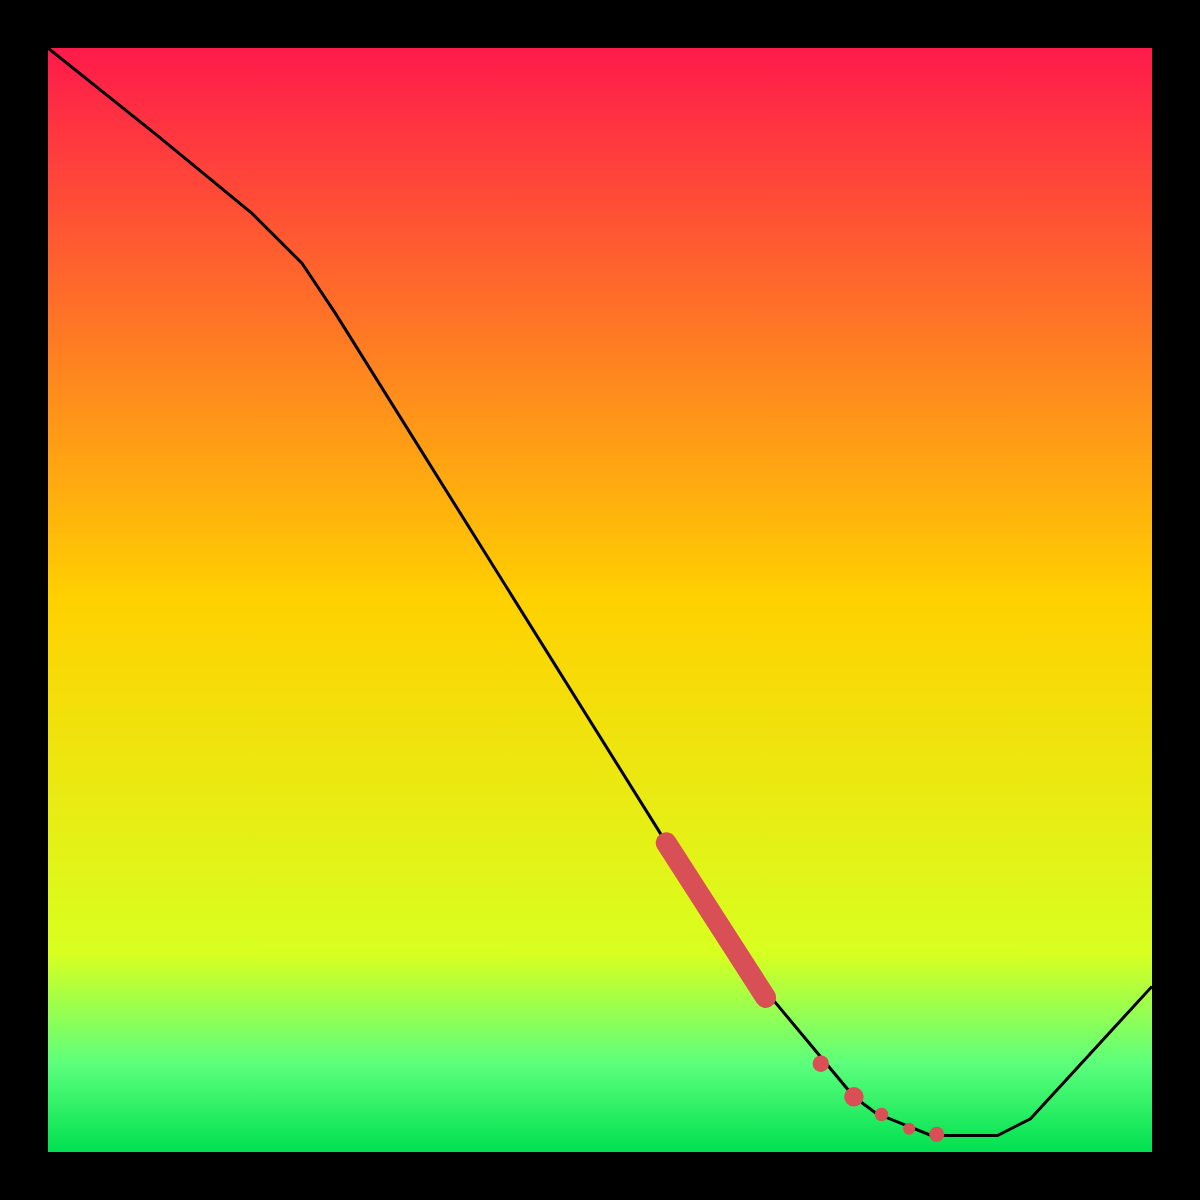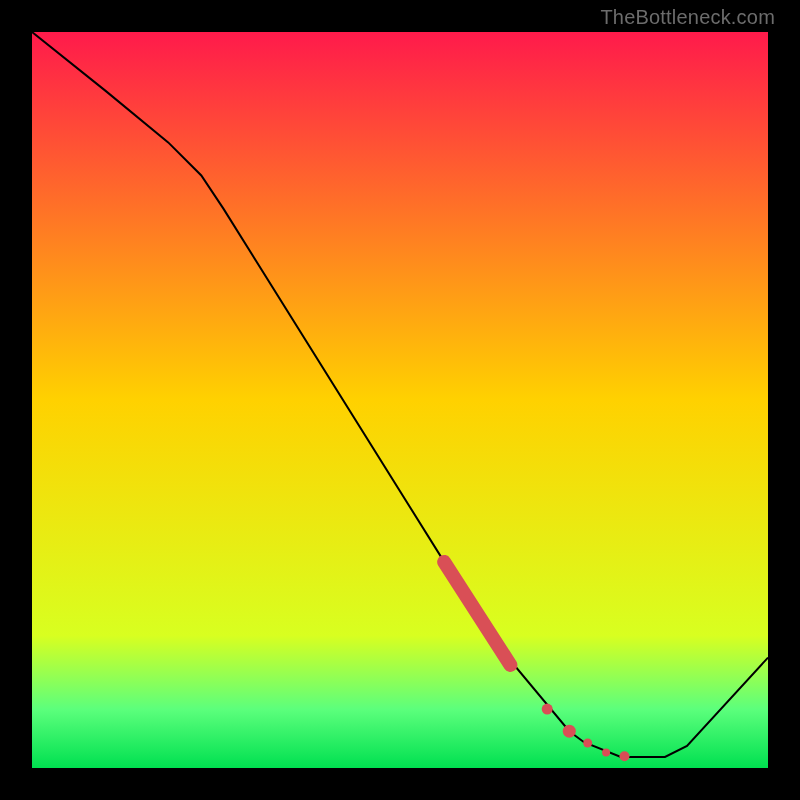--- a/index.html
+++ b/index.html
@@ -60,14 +60,13 @@
       <line id="thick-seg" stroke-width="14" stroke-linecap="round" stroke="#d94f56" x1="412.16" y1="529.92" x2="478.40000000000003" y2="632.96"></line>
       <g id="dots">
           <circle cx="515.1999999999999" cy="677.12" r="5.5" fill="#d94f56"></circle>
           <circle cx="537.28" cy="699.2" r="6.5" fill="#d94f56"></circle>
           <circle cx="555.68" cy="710.976" r="4.5" fill="#d94f56"></circle>
           <circle cx="574.08" cy="720.544" r="4" fill="#d94f56"></circle>
           <circle cx="592.48" cy="724.224" r="5" fill="#d94f56"></circle>
         </g>
     </svg>
   </div>
-  <div class="watermark">TheBottleneck.com</div>
 </div>
 
 </body></html>

